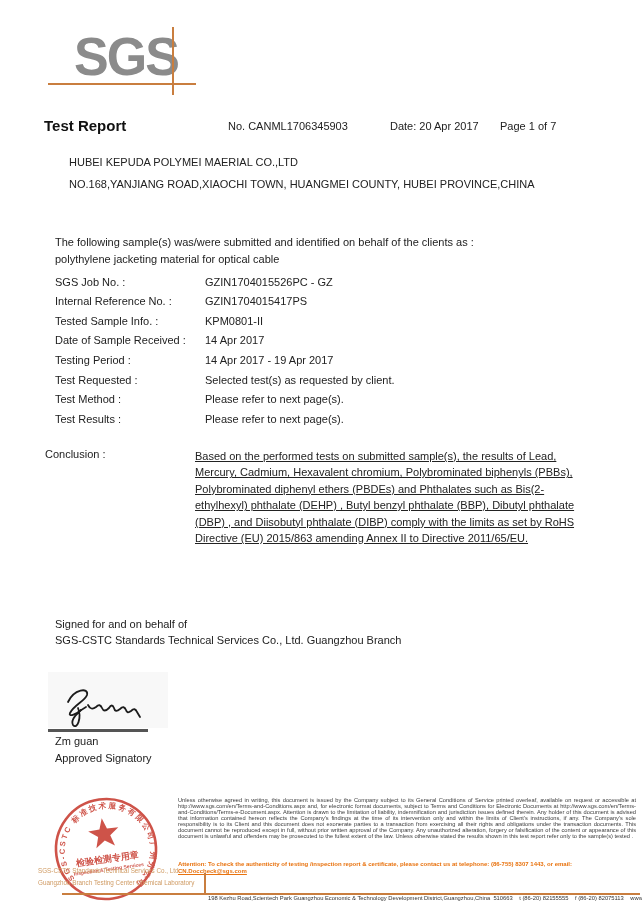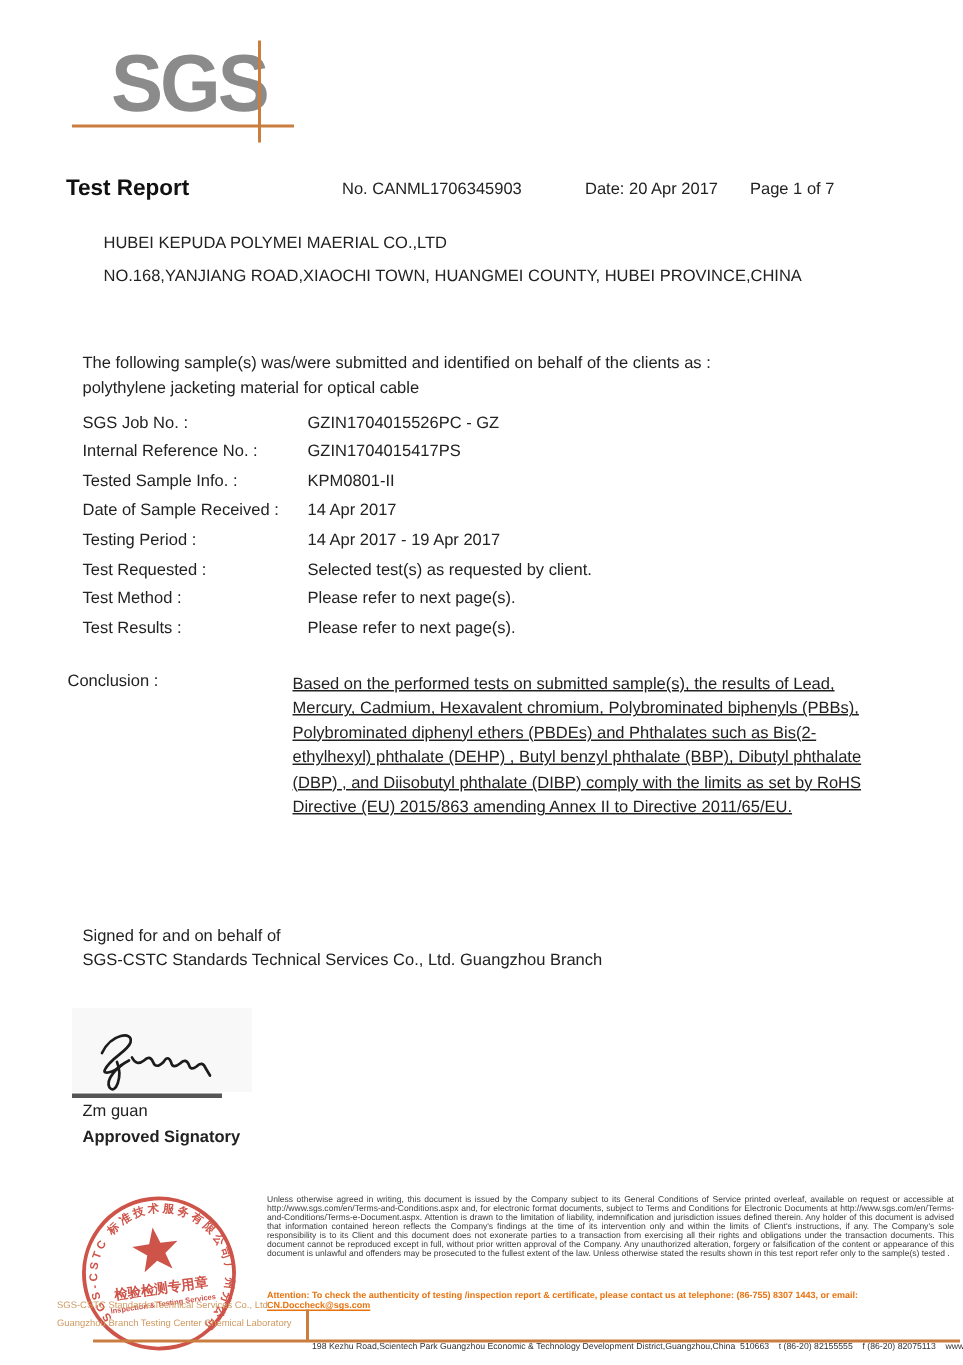--- a/index.html
+++ b/index.html
@@ -30,21 +30,21 @@
 
   .conclusion{position:absolute;left:45px;top:448px;width:545px;font-size:11px;display:flex;}
   .conclusion-label{width:150px;flex:none;}
   .conclusion-text{width:392px;line-height:16.4px;text-decoration:underline;}
 
   .signed-block{position:absolute;left:55px;top:616px;font-size:11px;line-height:16px;}
   .sig-box{position:absolute;left:48px;top:672px;width:120px;height:56px;background:#f8f8f8;}
   .sig-svg{position:absolute;left:52px;top:676px;}
   .sig-line{position:absolute;left:48px;top:729px;width:100px;height:2.5px;background:#555;}
   .sig-name{position:absolute;left:55px;top:735px;font-size:11px;}
-  .sig-role{position:absolute;left:55px;top:752px;font-size:11px;font-weight:bold;}
+  .sig-role{position:absolute;left:55px;top:752px;font-size:11px;}
 
   
   .footer-company{position:absolute;left:38px;top:865px;width:172px;font-size:6.3px;
     line-height:11.5px;color:#cf9a62;}
   .stamp{position:absolute;left:51px;top:794px;opacity:.88;}
   .disclaimer{position:absolute;left:178px;top:797px;width:458px;font-size:5.7px;
     line-height:6.05px;text-align:justify;color:#3c3c3c;}
   .attention{position:absolute;left:178px;top:861px;width:458px;font-size:6px;font-weight:bold;
     line-height:6.9px;color:#e8720e;}
   .attention a, .attn-email{color:#e8720e;text-decoration:underline;cursor:pointer;}

